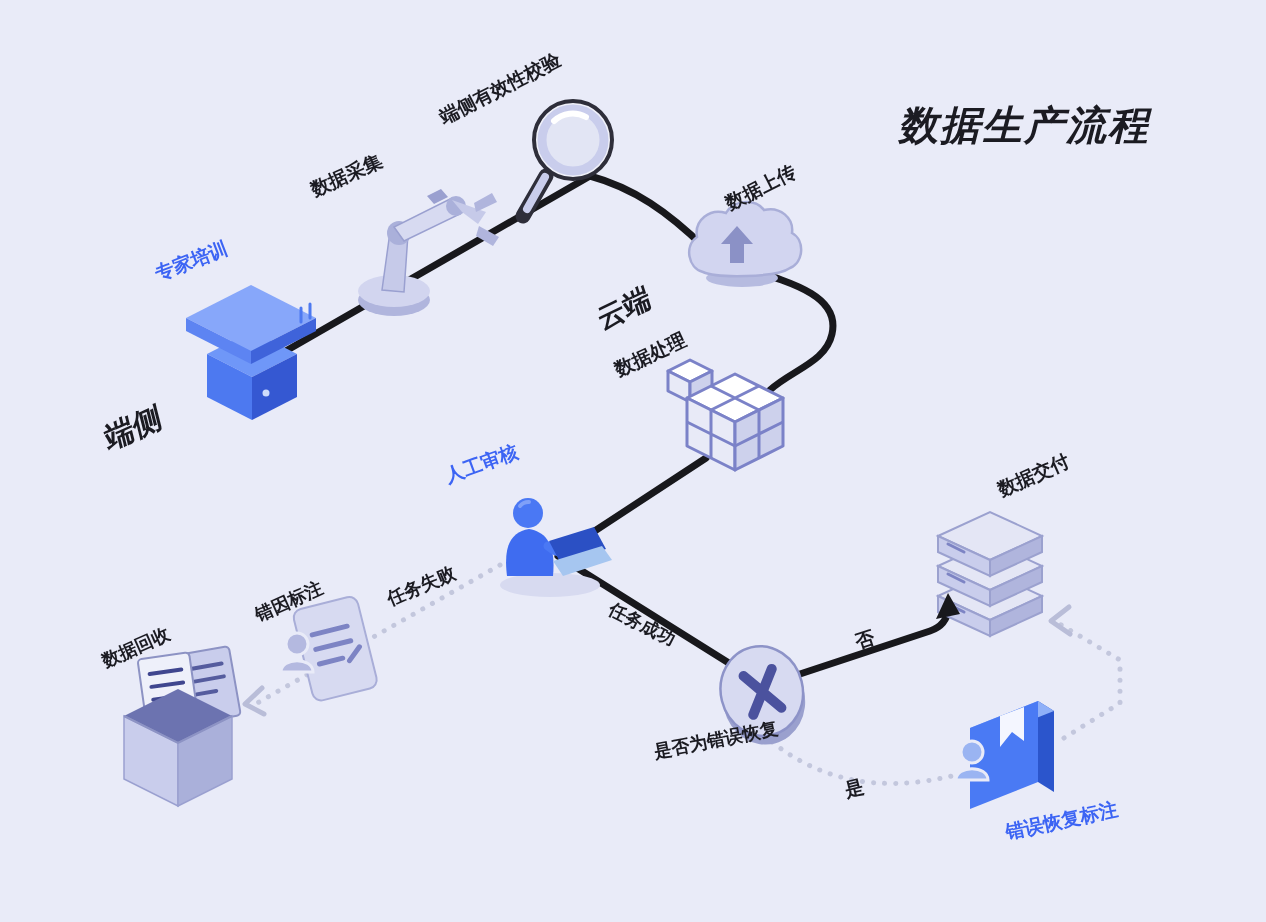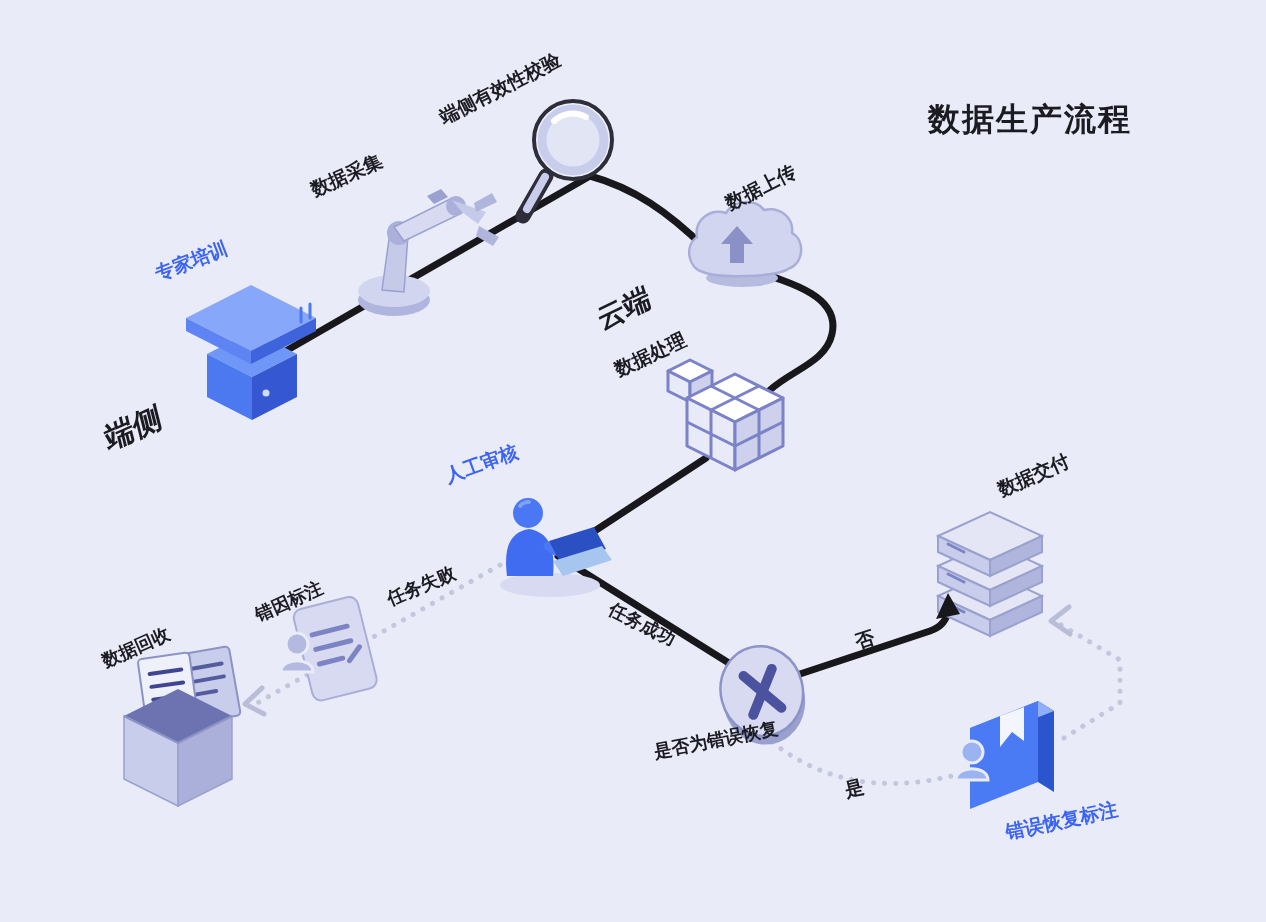--- a/index.html
+++ b/index.html
@@ -145,21 +145,21 @@
       <polygon points="1000,716 1024,707 1024,741 1012,732 1000,747" fill="#f4f6ff"></polygon>
       <circle cx="972" cy="752" r="11" fill="#9ab4f2" stroke="#e9ebf8" stroke-width="3"></circle>
       <path d="M 956 780 c 0 -15 32 -15 32 0 z" fill="#9ab4f2" stroke="#e9ebf8" stroke-width="3"></path>
     </g>
 
     <polygon points="948,593 936,619 960,614" fill="#18181c"></polygon>
     <path d="M 262 688 L 245 704 L 264 714" stroke="#b9bdd8" stroke-width="5" fill="none" stroke-linecap="round" stroke-linejoin="round"></path>
     <path d="M 1069 607 L 1051 621 L 1070 634" stroke="#b9bdd8" stroke-width="5" fill="none" stroke-linecap="round" stroke-linejoin="round"></path>
   </svg>
 
-  <div class="lbl big" style="left:928px; top:98px; font-size:32px; letter-spacing:2px;">数据生产流程</div>
+  <div class="lbl big" style="left:898px; top:98px; font-size:40px; letter-spacing:2px;font-style:italic;">数据生产流程</div>
 
   <div class="lbl big" style="left:106px; top:420px; font-size:30px; transform:rotate(-24deg) skewX(-10deg);">端侧</div>
   <div class="lbl big" style="left:599px; top:302px; font-size:28px; transform:rotate(-26deg) skewX(-8deg);">云端</div>
 
   <div class="lbl blue" style="left:156px; top:262px; font-size:19px; font-weight:700; transform:rotate(-21deg);">专家培训</div>
   <div class="lbl" style="left:312px; top:178px; font-size:19px; transform:rotate(-24deg);">数据采集</div>
   <div class="lbl" style="left:441px; top:106px; font-size:19px; transform:rotate(-27deg);">端侧有效性校验</div>
   <div class="lbl" style="left:727px; top:192px; font-size:19px; transform:rotate(-27deg);">数据上传</div>
   <div class="lbl" style="left:616px; top:358px; font-size:19px; transform:rotate(-25deg);">数据处理</div>
   <div class="lbl blue" style="left:446px; top:464px; font-size:19px; font-weight:700; transform:rotate(-20deg);">人工审核</div>

